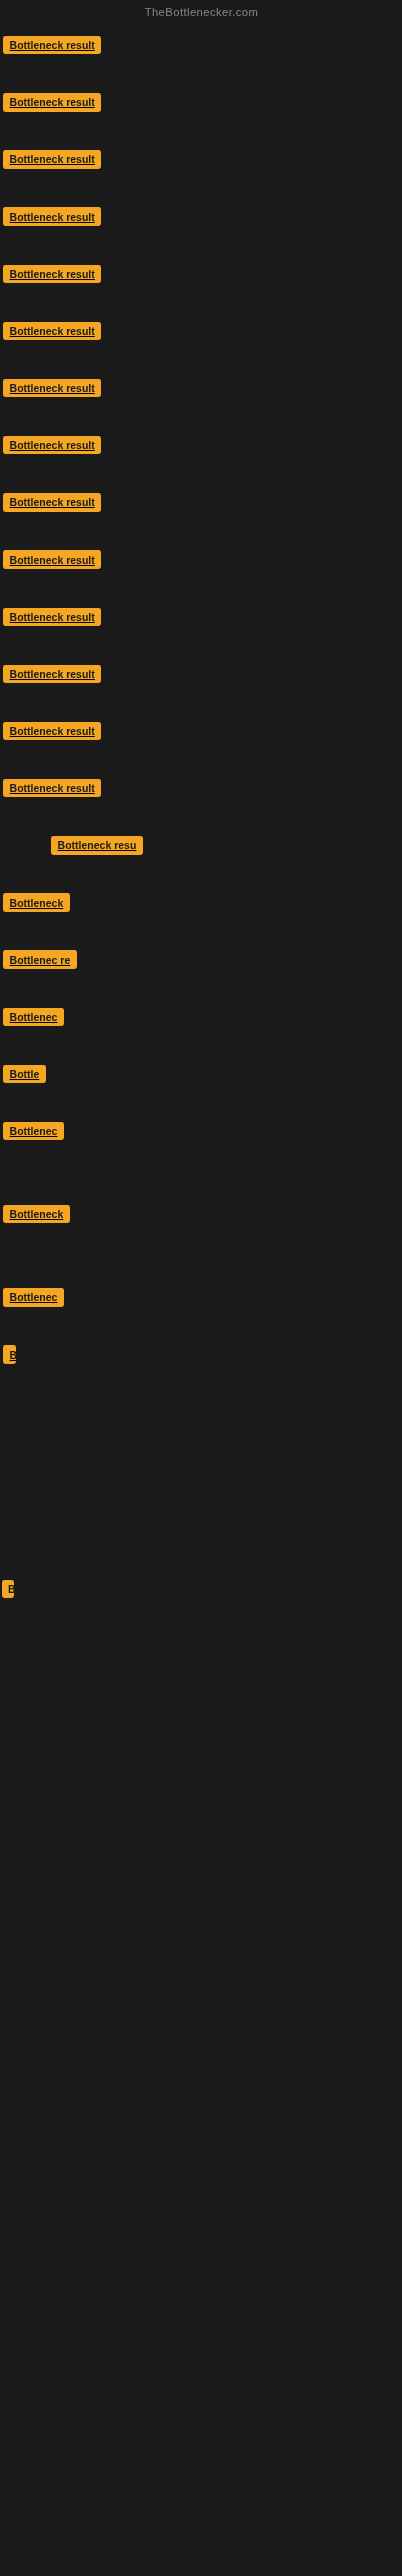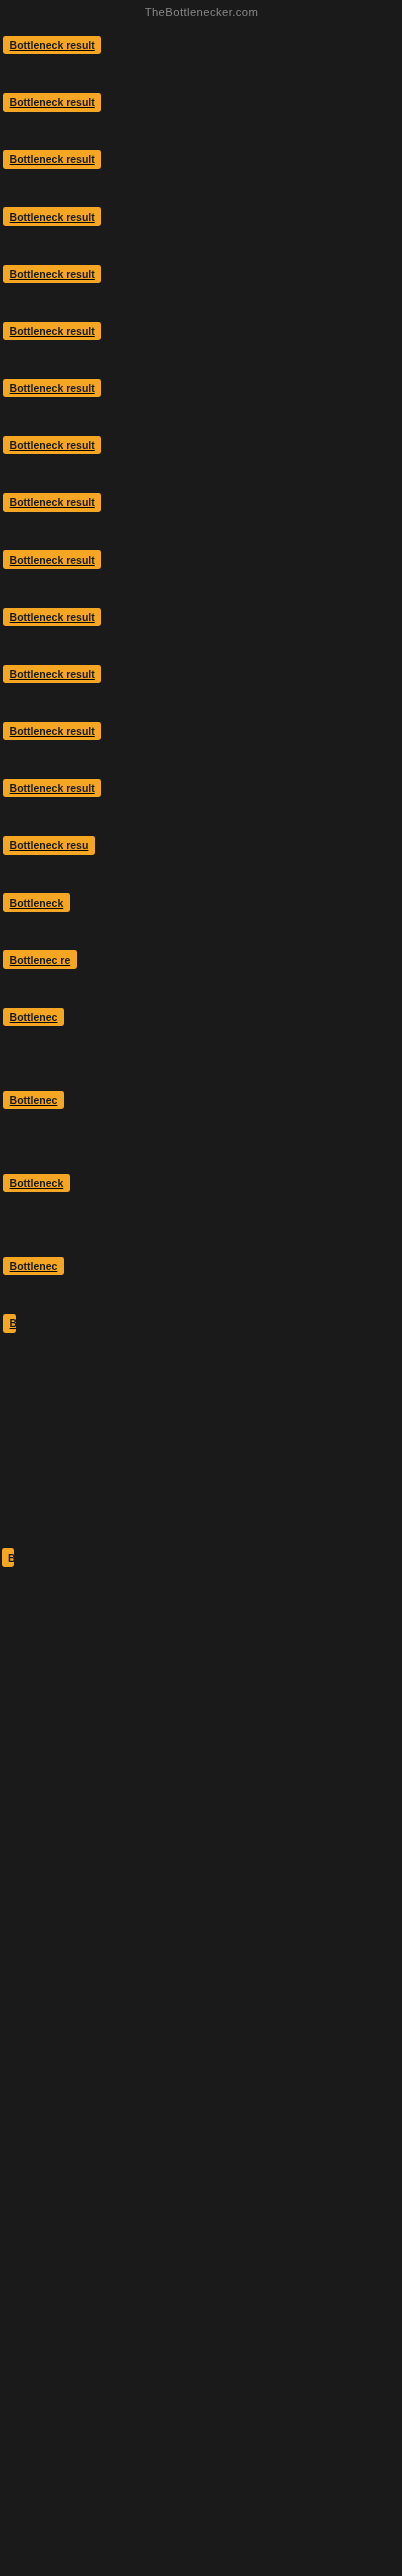--- a/index.html
+++ b/index.html
@@ -55,21 +55,21 @@
     .item-4  .bottleneck-badge { max-width: 149px; overflow: hidden; }
     .item-5  .bottleneck-badge { max-width: 145px; overflow: hidden; }
     .item-6  .bottleneck-badge { max-width: 145px; overflow: hidden; }
     .item-7  .bottleneck-badge { max-width: 142px; overflow: hidden; }
     .item-8  .bottleneck-badge { max-width: 142px; overflow: hidden; }
     .item-9  .bottleneck-badge { max-width: 142px; overflow: hidden; }
     .item-10 .bottleneck-badge { max-width: 138px; overflow: hidden; }
     .item-11 .bottleneck-badge { max-width: 137px; overflow: hidden; }
     .item-12 .bottleneck-badge { max-width: 137px; overflow: hidden; }
     .item-13 .bottleneck-badge { max-width: 135px; overflow: hidden; }
-    .item-14 .bottleneck-badge { max-width: 125px; overflow: hidden; }
+    .item-14 .bottleneck-badge { max-width: 125px; overflow: hidden; margin-left: 48px; }
     .item-15 .bottleneck-badge { max-width: 89px; overflow: hidden; }
     .item-16 .bottleneck-badge { max-width: 93px; overflow: hidden; }
     .item-17 .bottleneck-badge { max-width: 72px;  overflow: hidden; }
     .item-18 .bottleneck-badge { max-width: 58px;  overflow: hidden; }
     .item-19 .bottleneck-badge { max-width: 72px;  overflow: hidden; }
     .item-20 .bottleneck-badge { max-width: 60px;  overflow: hidden; }
     .item-21 .bottleneck-badge { max-width: 76px;  overflow: hidden; }
     .item-22 .bottleneck-badge { max-width: 44px;  overflow: hidden; }
     .item-23 .bottleneck-badge { max-width: 71px;  overflow: hidden; }
     .item-24 .bottleneck-badge { max-width: 11.3px;  overflow: hidden; }
@@ -157,20 +157,23 @@
     </div>
     <div style="height: 26px;"></div>
     <div class="bottleneck-item item-16" style="padding-left: 1.6px; padding-top: 6.4px; padding-bottom: 6.4px;">
       <span class="bottleneck-badge" style="max-width: 93px; overflow: hidden;">Bottlenec re</span>
     </div>
     <div style="height: 26px;"></div>
     <div class="bottleneck-item item-17" style="padding-left: 1.6px; padding-top: 6.4px; padding-bottom: 6.4px;">
       <span class="bottleneck-badge" style="max-width: 72px; overflow: hidden;">Bottlenec</span>
     </div>
     <div style="height: 26px;"></div>
+    <div class="bottleneck-item item-18" style="padding-left: 1.6px; padding-top: 6.4px; padding-bottom: 6.4px;">
+      <span class="bottleneck-badge" style="max-width: 58px; overflow: hidden;">Bottle</span>
+    </div>
     <div style="height: 26px;"></div>
     <div class="bottleneck-item item-19" style="padding-left: 1.6px; padding-top: 6.4px; padding-bottom: 6.4px;">
       <span class="bottleneck-badge" style="max-width: 72px; overflow: hidden;">Bottlenec</span>
     </div>
     <div style="height: 26px;"></div>
     <div style="height: 26px;"></div>
     <div class="bottleneck-item item-21" style="padding-left: 1.6px; padding-top: 6.4px; padding-bottom: 6.4px;">
       <span class="bottleneck-badge" style="max-width: 76px; overflow: hidden;">Bottleneck</span>
     </div>
     <div style="height: 26px;"></div>

